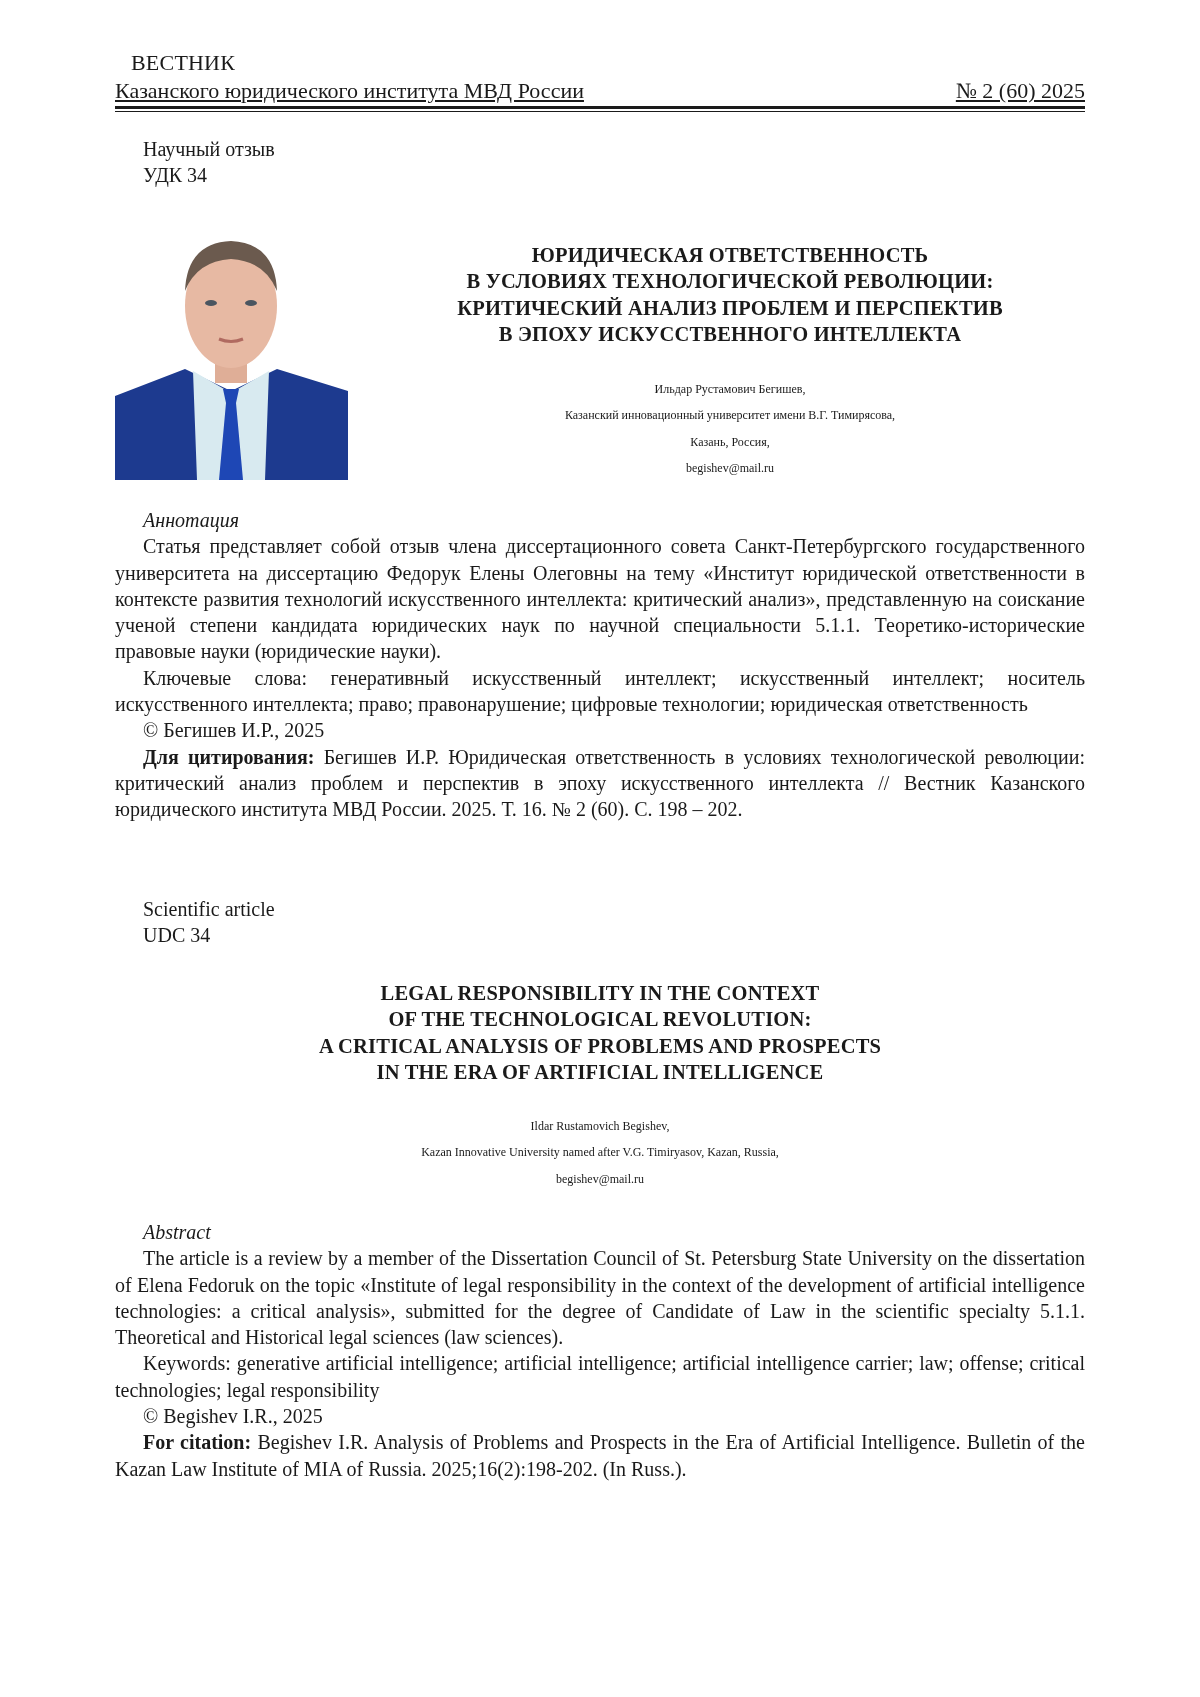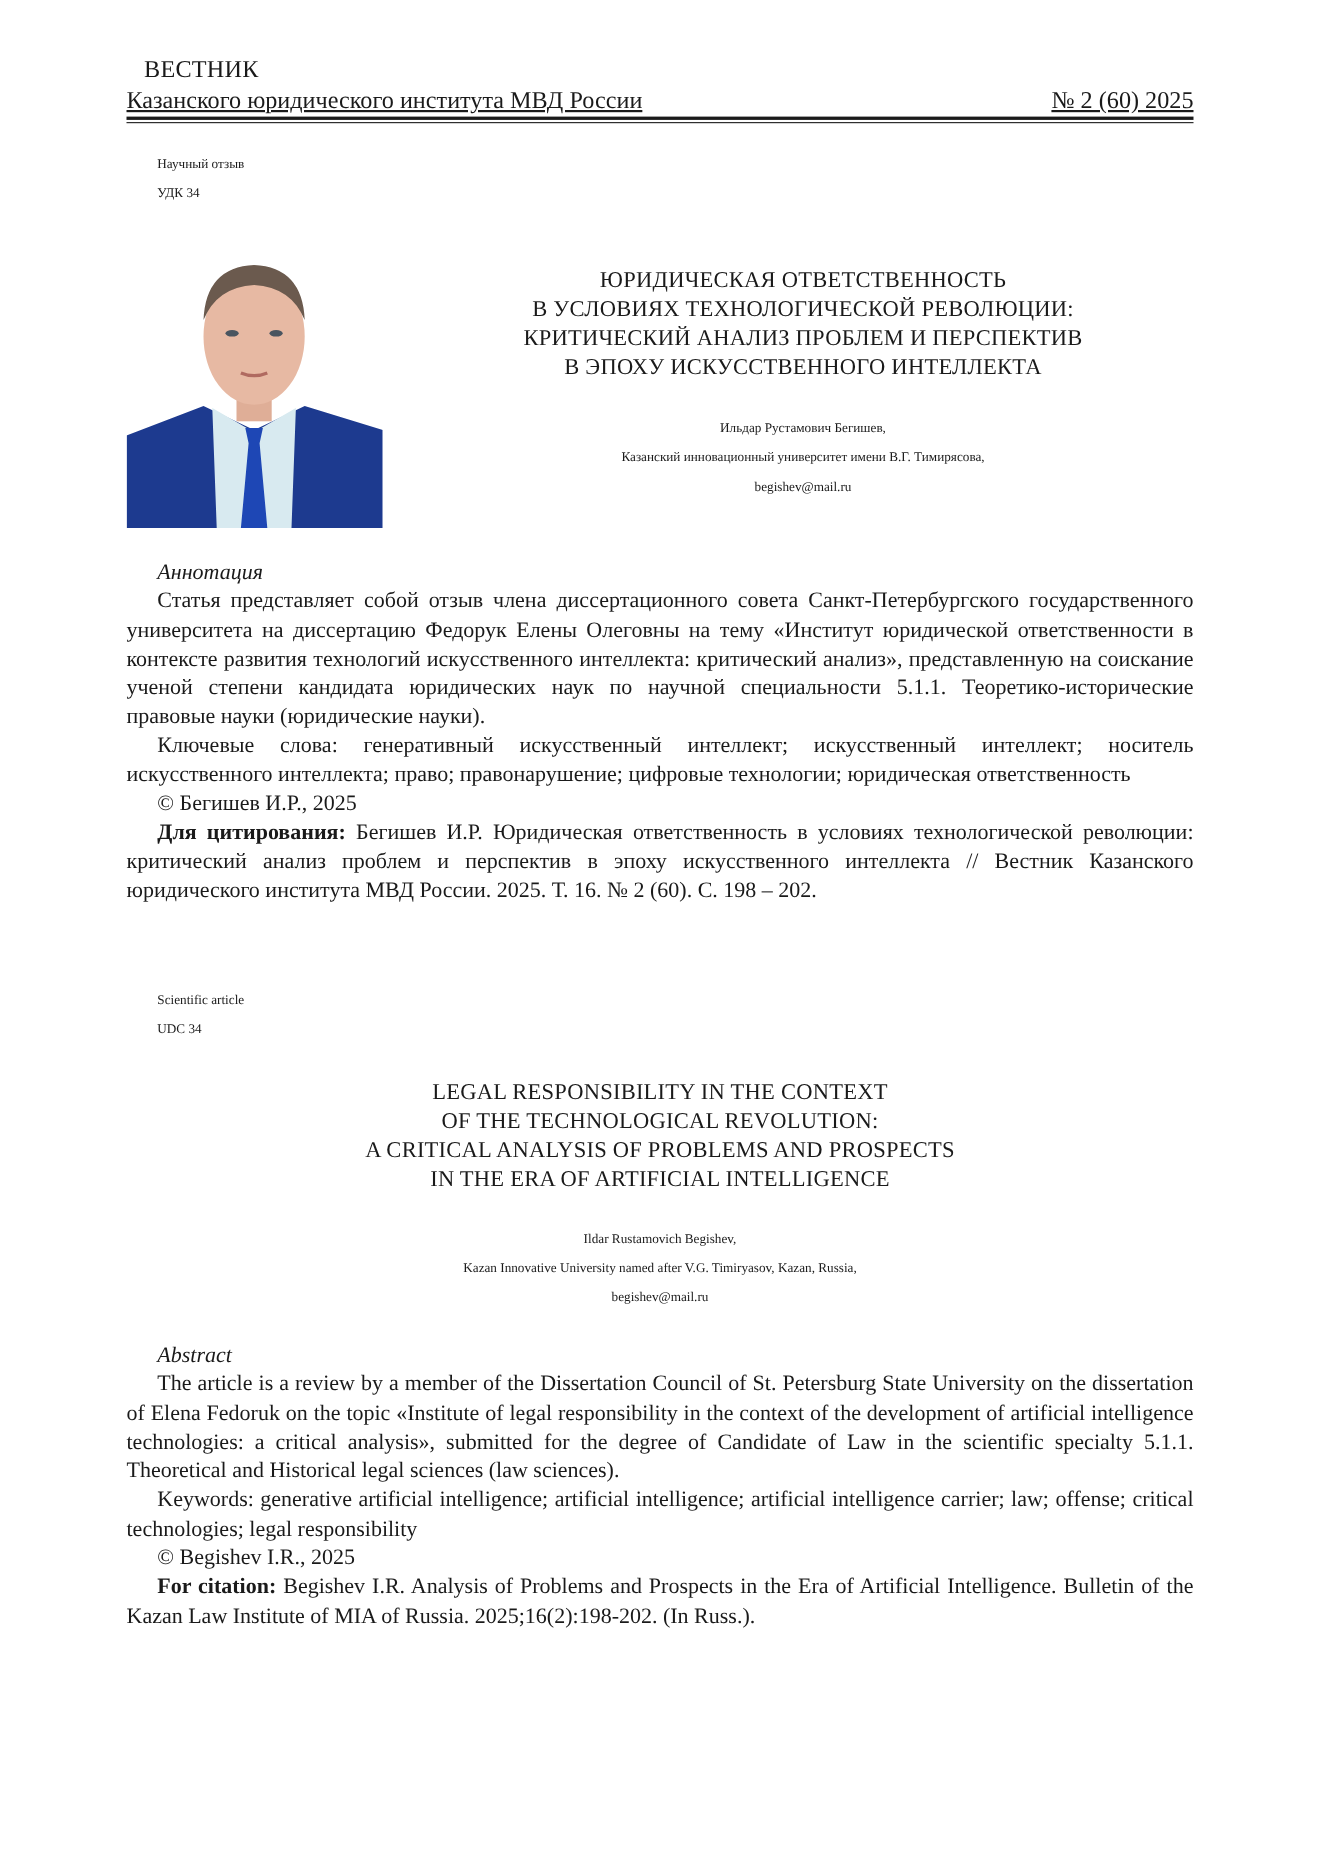--- a/index.html
+++ b/index.html
@@ -3,23 +3,23 @@
 <meta charset="utf-8">
 <style>
   html, body { margin:0; padding:0; background:#ffffff; }
   body { width:1200px; height:1697px; position:relative; overflow:hidden;
          font-family:"Liberation Serif","DejaVu Serif",serif; color:#1a1a1a; }
   .page { position:absolute; left:115px; top:0; width:970px; }
   .hdr-top { position:absolute; left:16px; top:50px; font-size:22px; letter-spacing:0.2px; }
   .hdr-line { position:absolute; left:0; top:78px; width:970px; font-size:22px; display:flex; justify-content:space-between;text-decoration:underline; }
   .rule1 { position:absolute; left:0; top:106px; width:970px; height:3px; background:#1a1a1a; }
   .rule2 { position:absolute; left:0; top:111px; width:970px; height:1px; background:#1a1a1a; }
-  .meta { position:absolute; left:28px; font-size:12px; line-height:26px;text-align:right; }
+  .meta { position:absolute; left:28px; font-size:20px; line-height:26px;text-align:right; }
   .photo { position:absolute; left:0; top:221px; width:233px; height:259px; overflow:hidden; background:#ffffff; }
-  .title { position:absolute; text-align:center; font-weight:normal; font-size:20.5px; line-height:26.3px; letter-spacing:0.2px; }
+  .title { position:absolute; text-align:center; font-weight:bold; font-size:20.5px; line-height:26.3px; letter-spacing:0.2px; }
   .author { position:absolute; text-align:center; font-size:12px; line-height:26.3px; }
   .block { position:absolute; left:0; width:970px; font-size:20px; line-height:26.3px; text-align:justify; }
   .block p { margin:0; }
   .indent { text-indent:28px; }
   .bi { font-weight:normal; font-style:italic; padding-left:28px; }
   .it { }
   .b { font-weight:bold; }
 </style>
 </head>
 <body>
@@ -54,20 +54,21 @@
   <div class="title" style="left:260px; width:710px; top:242px">
     <div>ЮРИДИЧЕСКАЯ ОТВЕТСТВЕННОСТЬ</div>
     <div>В УСЛОВИЯХ ТЕХНОЛОГИЧЕСКОЙ РЕВОЛЮЦИИ:</div>
     <div>КРИТИЧЕСКИЙ АНАЛИЗ ПРОБЛЕМ И ПЕРСПЕКТИВ</div>
     <div>В ЭПОХУ ИСКУССТВЕННОГО ИНТЕЛЛЕКТА</div>
   </div>
 
   <div class="author" style="left:260px; width:710px; top:376px">
     <div>Ильдар Рустамович Бегишев,</div>
     <div>Казанский инновационный университет имени В.Г. Тимирясова,</div>
+    <div>Казань, Россия,</div>
     <div>begishev@mail.ru</div>
   </div>
 
   <div class="block" style="top:507px">
     <p class="bi">Аннотация</p>
     <p class="indent">Статья представляет собой отзыв члена диссертационного совета Санкт-Петербургского государственного университета на диссертацию Федорук Елены Олеговны на тему «Институт юридической ответственности в контексте развития технологий искусственного интеллекта: критический анализ», представленную на соискание ученой степени кандидата юридических наук по научной специальности 5.1.1. Теоретико-исторические правовые науки (юридические науки).</p>
     <p class="indent it">Ключевые слова: генеративный искусственный интеллект; искусственный интеллект; носитель искусственного интеллекта; право; правонарушение; цифровые технологии; юридическая ответственность</p>
     <p class="indent">© Бегишев И.Р., 2025</p>
     <p class="indent"><span class="b">Для цитирования:</span><span> Бегишев И.Р. Юридическая ответственность в условиях технологической революции: критический анализ проблем и перспектив в эпоху искусственного интеллекта // Вестник Казанского юридического института МВД России. 2025. Т. 16. № 2 (60). С. 198 – 202.</span></p>
   </div>

